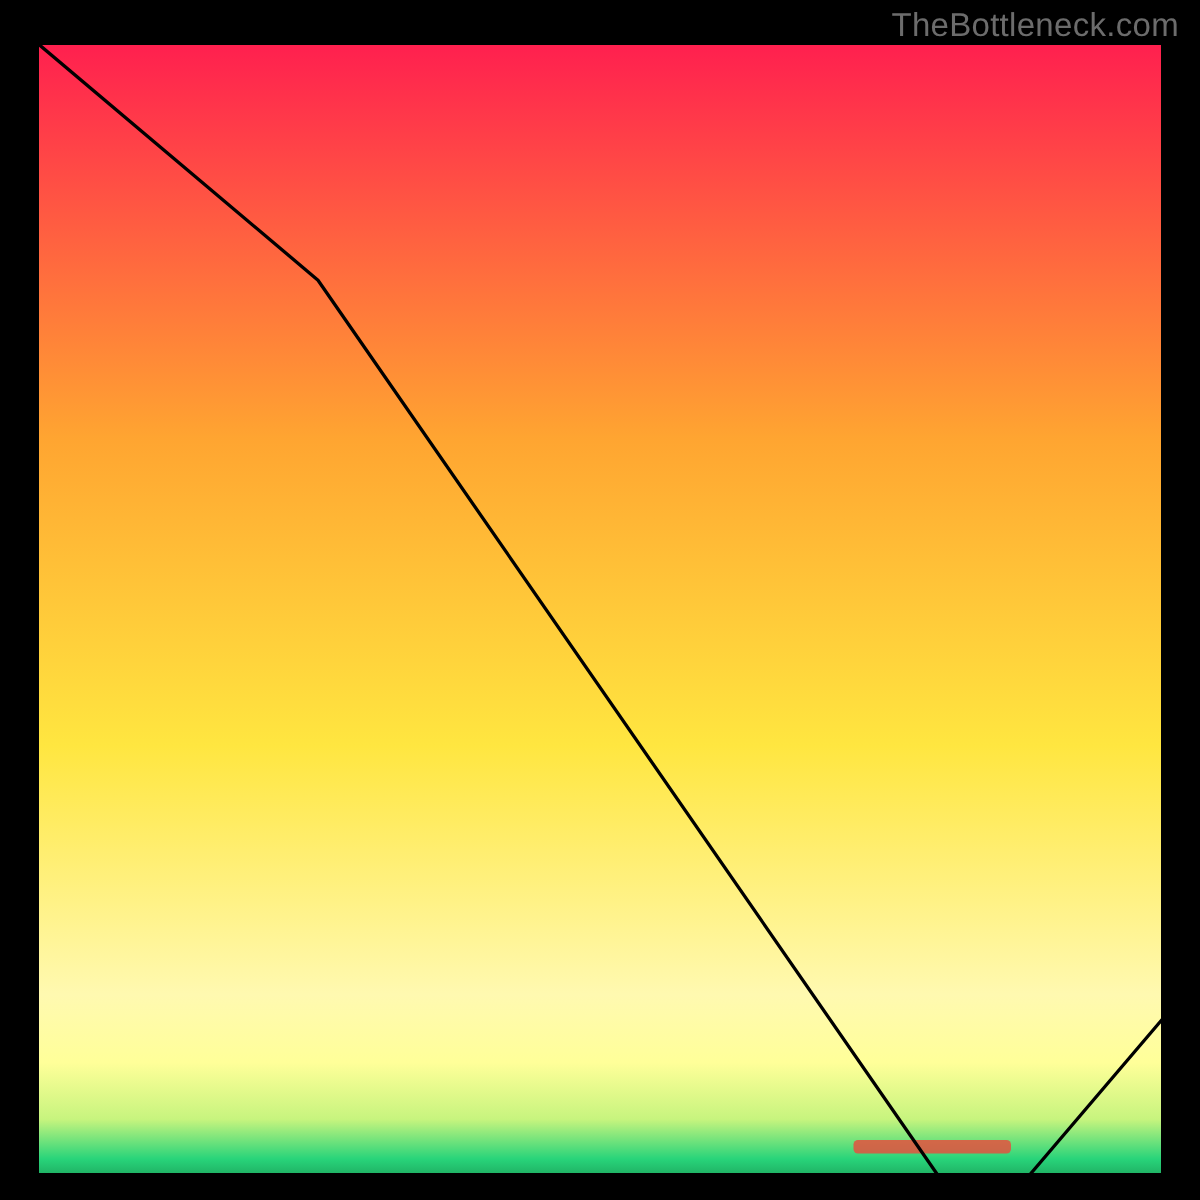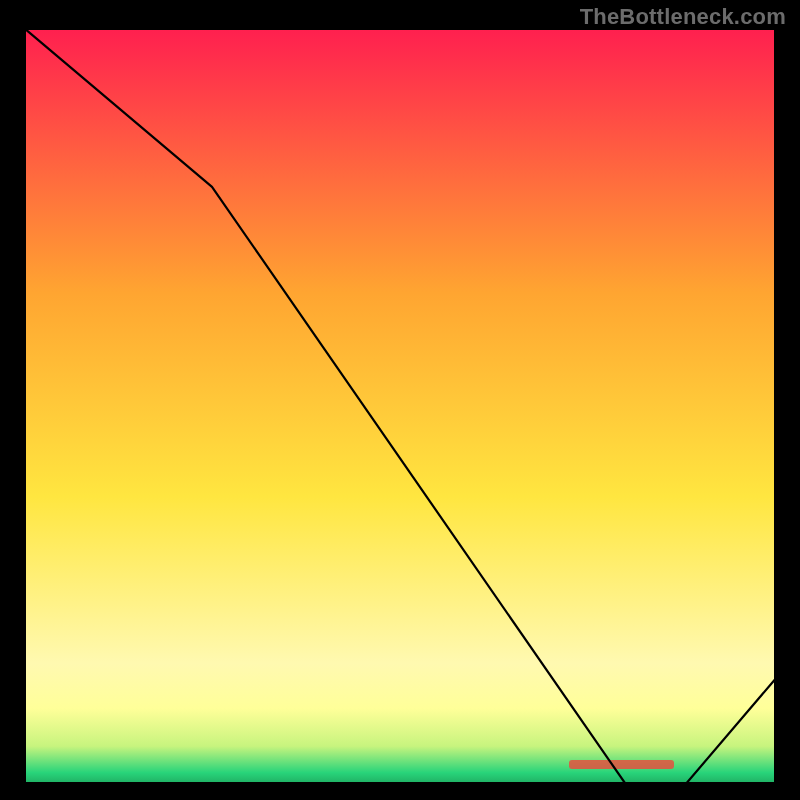--- a/index.html
+++ b/index.html
@@ -16,21 +16,21 @@
     width: 800px;
     height: 800px;
     background: #000000;
   }
   .watermark {
     position: absolute;
     top: 4px;
     right: 14px;
     color: #6c6c6c;
     font-size: 22px;
-    font-weight: bold;
+    font-weight: normal;
     letter-spacing: 0.2px;
   }
   svg {
     position: absolute;
     top: 28px;
     left: 24px;
   }
 </style>
 </head>
 <body>

